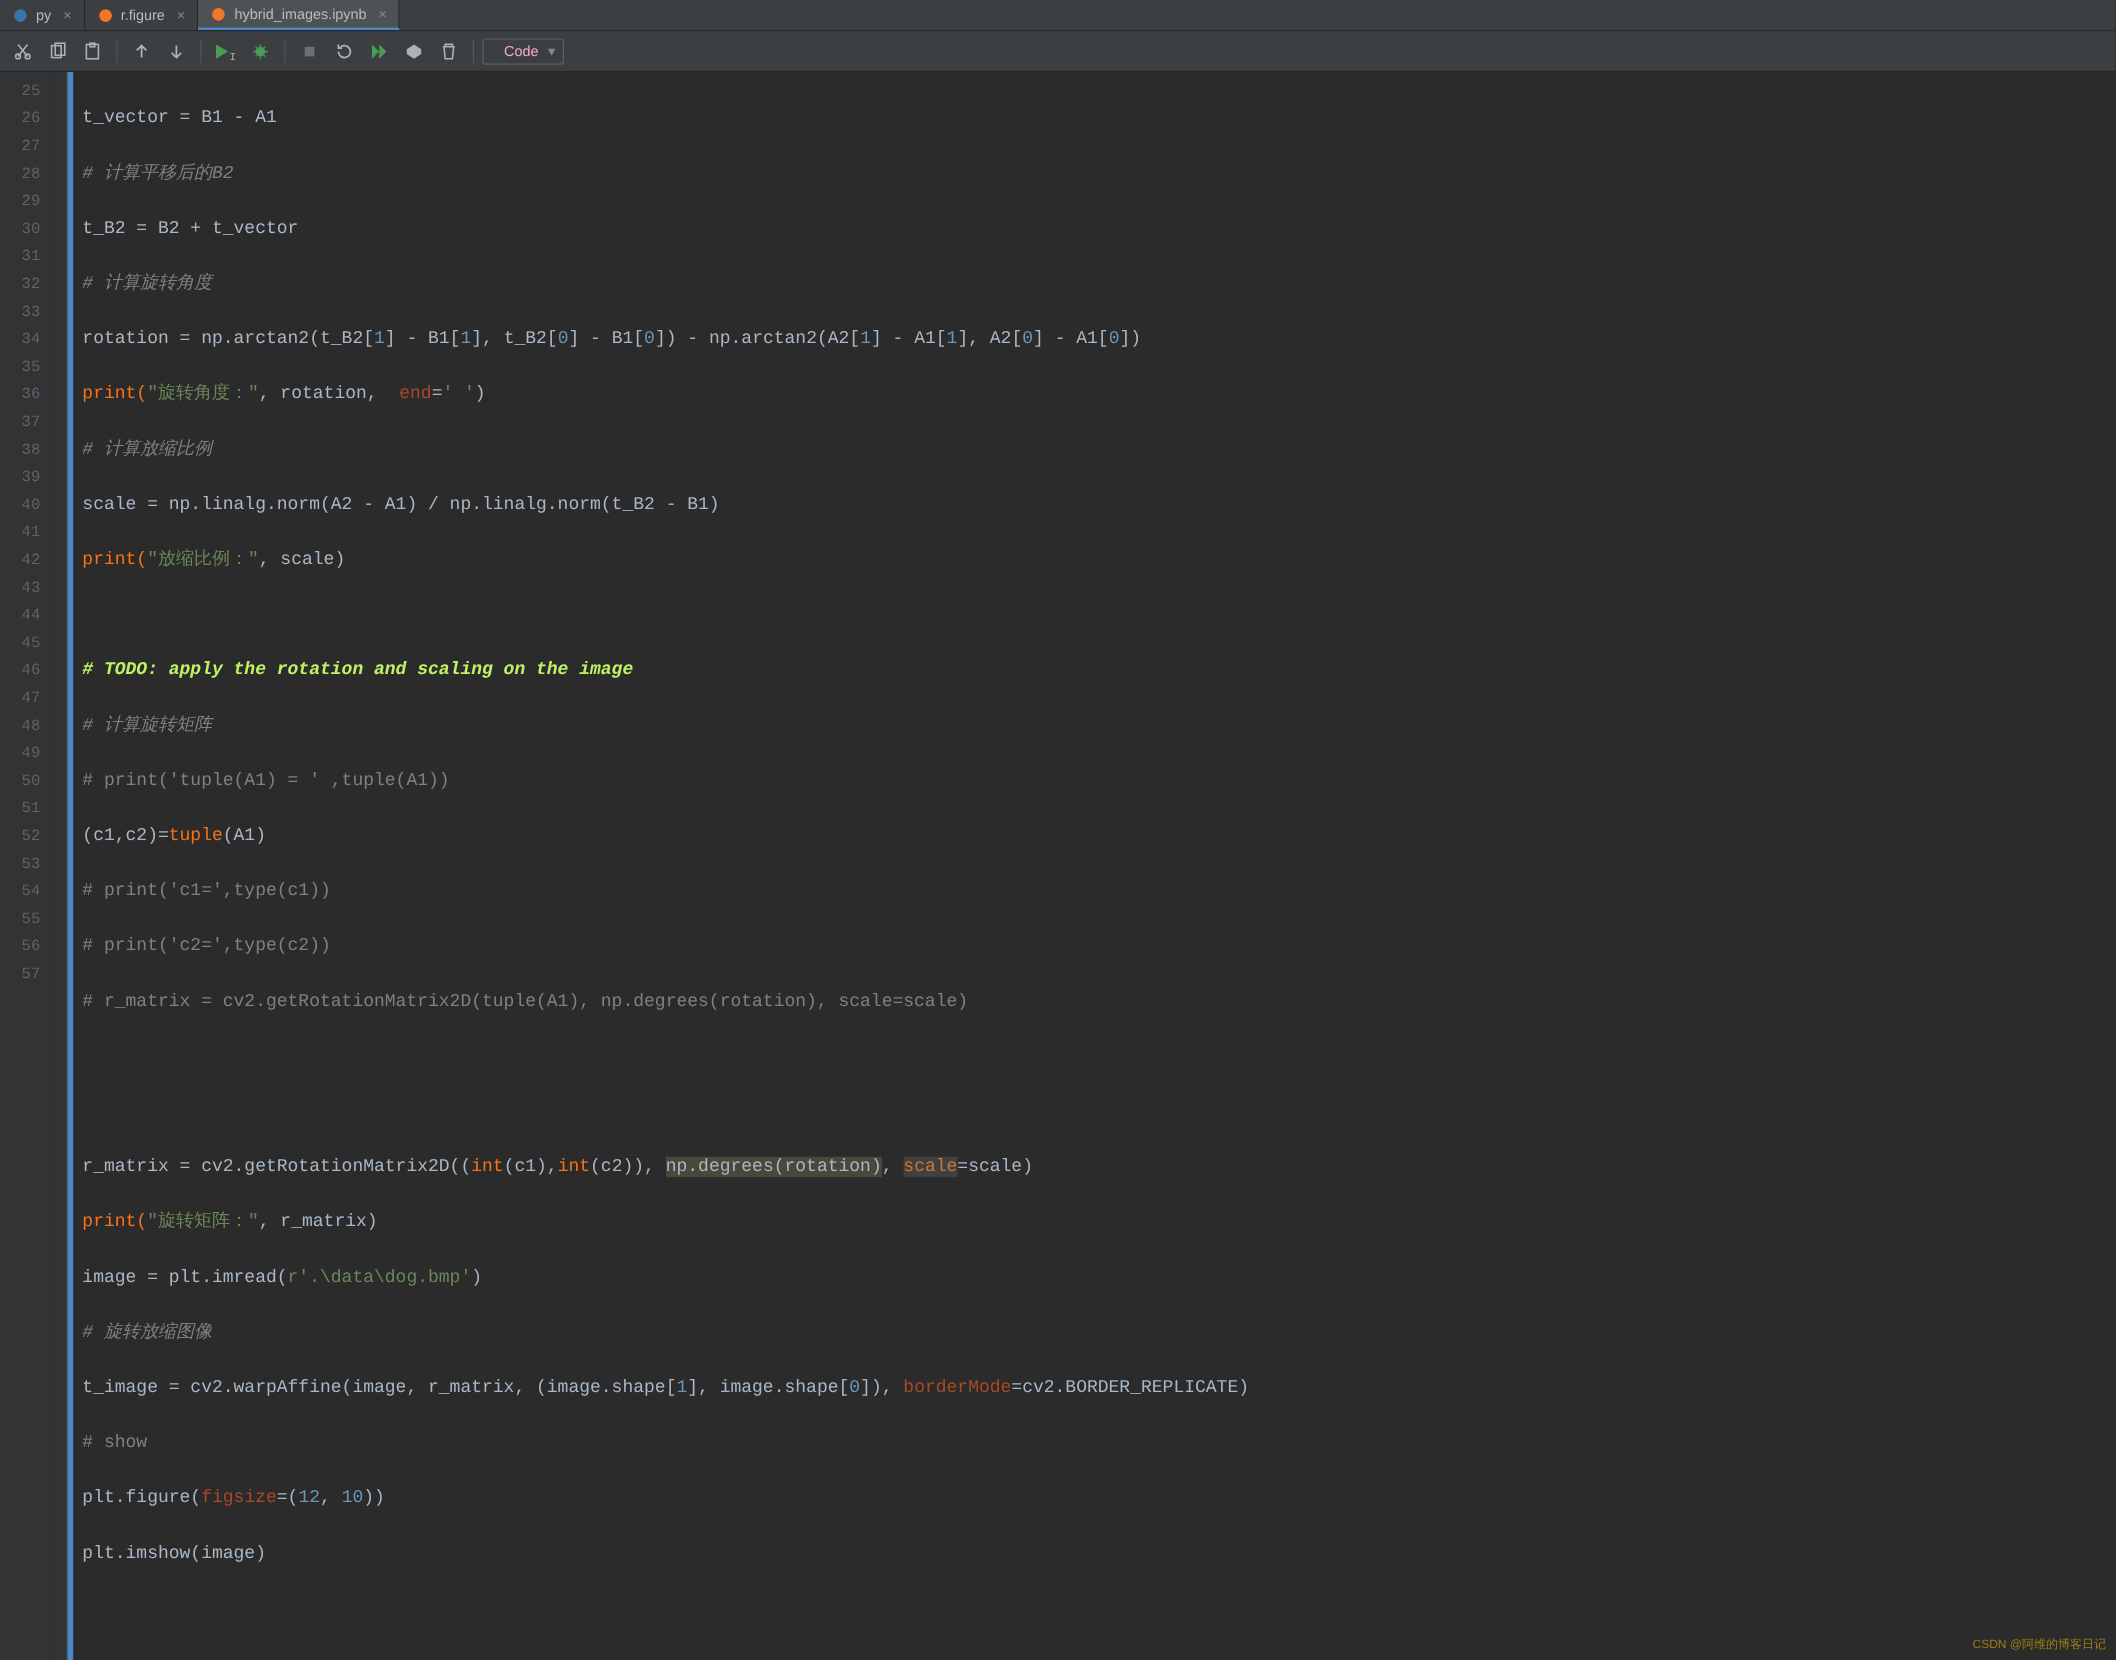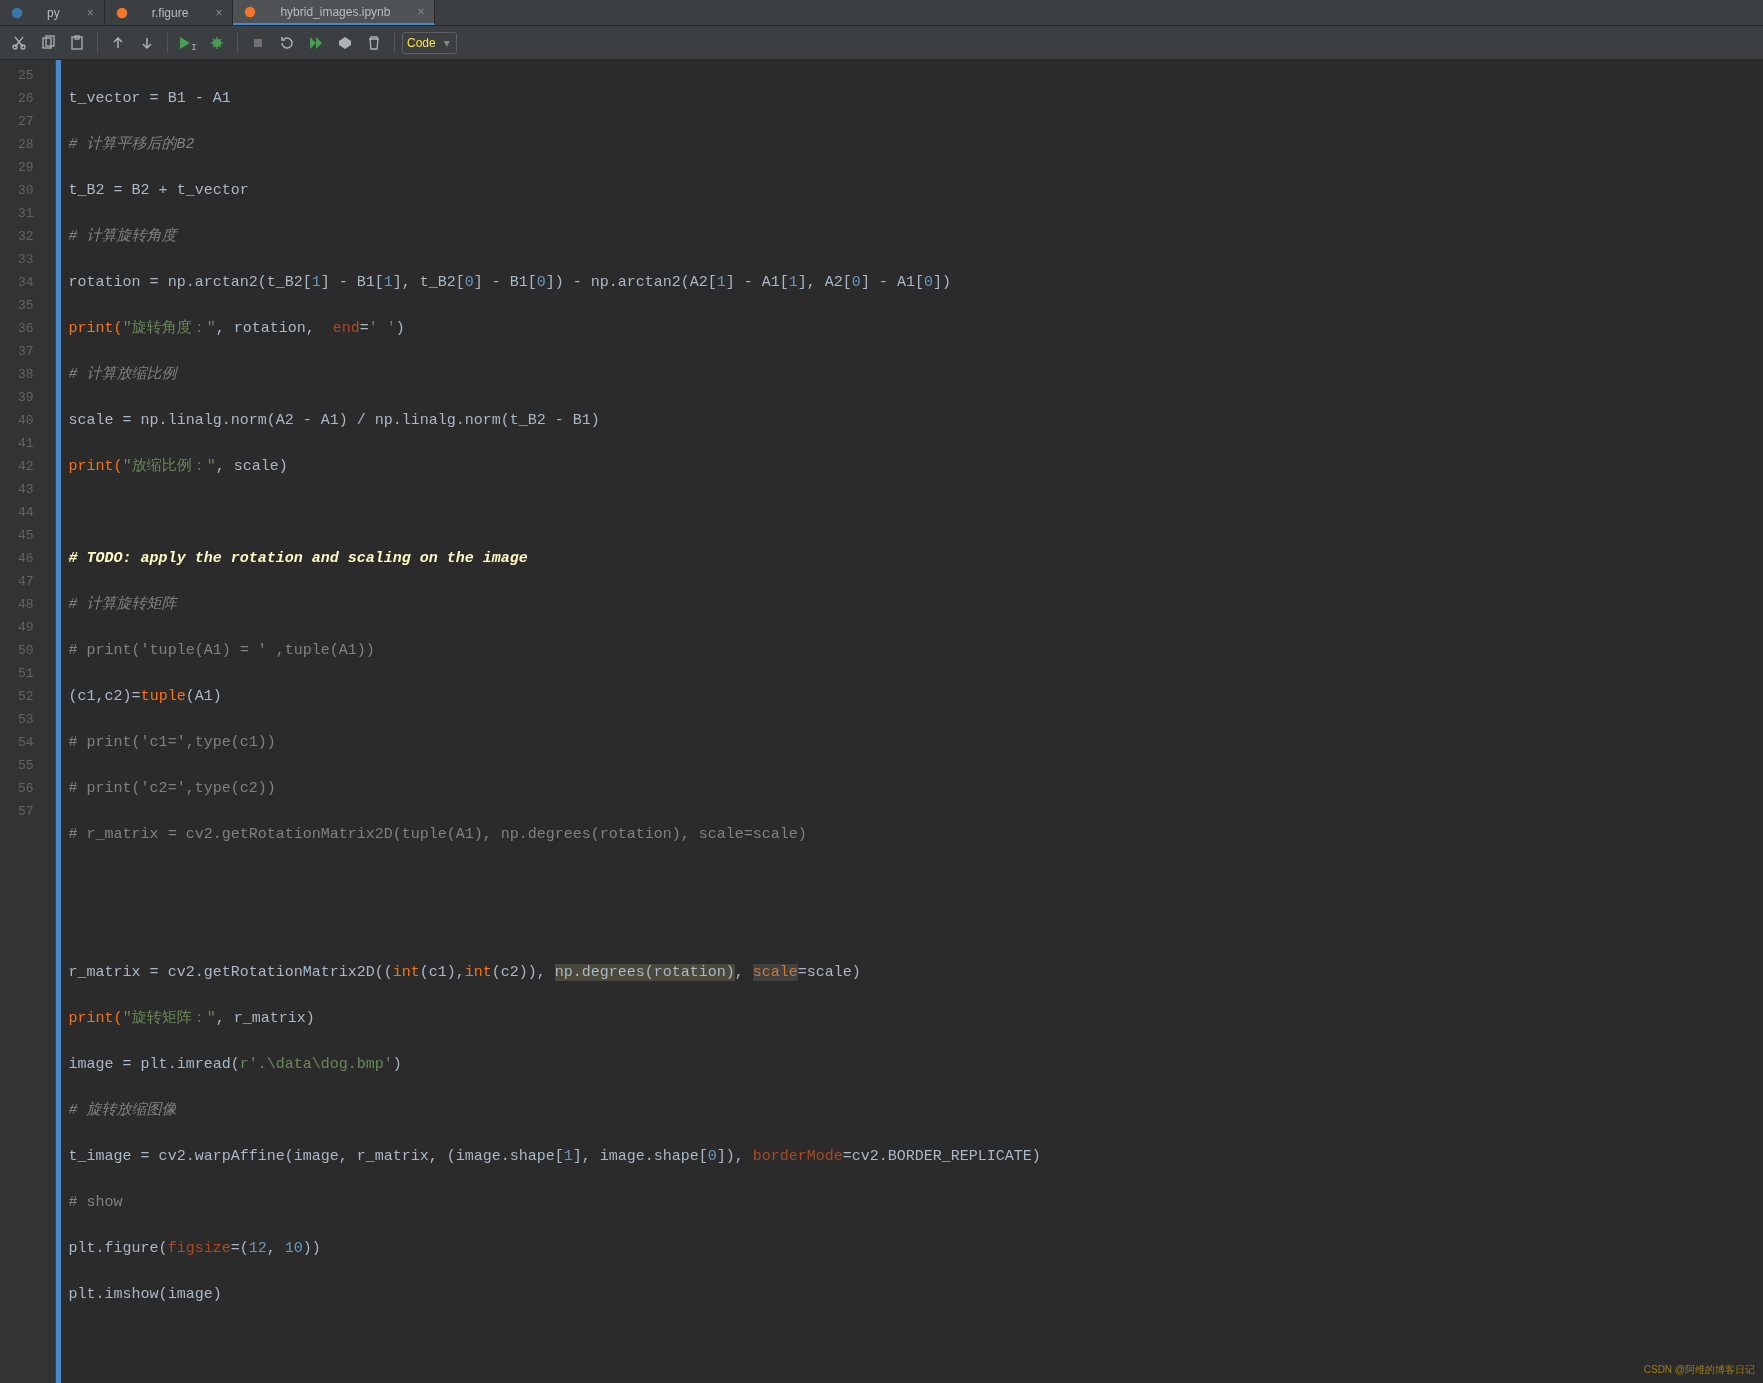--- a/index.html
+++ b/index.html
@@ -1,39 +1,39 @@
 <!DOCTYPE html>
 <html><head>
 <meta charset="utf-8">
 <style>
 * { margin:0; padding:0; box-sizing:border-box; }
 body { background:#2b2b2b; font-family:Consolas,'Courier New',monospace; font-size:13px; color:#a9b7c6; overflow:hidden; }
 .tabs { background:#3c3f41; display:flex; height:26px; align-items:stretch; border-bottom:1px solid #282828; }
-.tab { display:flex; align-items:center; padding:0 10px; gap:23px; color:#bbb; font-family:sans-serif; font-size:12px; border-right:1px solid #282828; }
+.tab { display:flex; align-items:center; padding:0 10px; gap:6px; color:#bbb; font-family:sans-serif; font-size:12px; border-right:1px solid #282828; }
 .tab.active { background:#4e5254; border-bottom:2px solid #4a88c7; }
 .tab-ico { width:14px; height:14px; }
 .tab-close { color:#888; margin-left:4px; }
 .toolbar { background:#3c3f41; display:flex; align-items:center; height:34px; padding:0 6px; gap:3px; border-bottom:1px solid #282828; }
 .tbtn { width:26px; height:26px; display:flex; align-items:center; justify-content:center; color:#afb1b3; }
 .tbtn svg { width:16px; height:16px; }
 .tsep { width:1px; height:20px; background:#555; margin:0 4px; }
-.sel { background:#3c3f41; border:1px solid #5e6060; color:#fde047; padding:3px 20px 3px 4px; border-radius:3px; font-family:sans-serif; font-size:12px; position:relative; }
+.sel { background:#3c3f41; border:1px solid #5e6060; color:#f9a8d4; padding:3px 20px 3px 17px; border-radius:3px; font-family:sans-serif; font-size:12px; position:relative; }
 .sel::after { content:'▾'; position:absolute; right:6px; color:#888; }
 .editor { display:flex; background:#2b2b2b; }
 .gutter { background:#313335; text-align:right; padding:4px 10px 4px 18px; color:#606366; user-select:none; }
 .gutter div { height:23px; line-height:23px; }
 .fold { width:12px; background:#313335; border-right:1px solid #404040; position:relative; }
 .cellbar { width:5px; background:#4a88c7; }
 .code { flex:1; padding:4px 0 4px 8px; line-height:23px; white-space:pre; font-size:15px; }
 .code div { height:23px; }
 .s { color:#6a8759; }
 .n { color:#6897bb; }
 .c { color:#808080; }
 .it { color:#808080; font-style:italic; }
-.todo { color:#fef9c3; font-style:italic; font-weight:bold;font-family:Liberation Mono, monospace; }
+.todo { color:#bef264; font-style:italic; font-weight:bold;font-family:Liberation Mono, monospace; }
 .fn { color:#f97316; }
 .kw { color:#aa4926; }
 .hl { background:#49483a;margin-top:24px; }
 .kwh { background:#404040; color:#cc7832; }
 .meta { color:#787878; font-size:12px; padding:8px 0 4px 8px; height:26px; }
 .watermark { position:fixed; bottom:6px; right:8px; color:#eab308; font-family:sans-serif; font-size:10px; opacity:.6; }
 </style>
 </head>
 <body>
 

